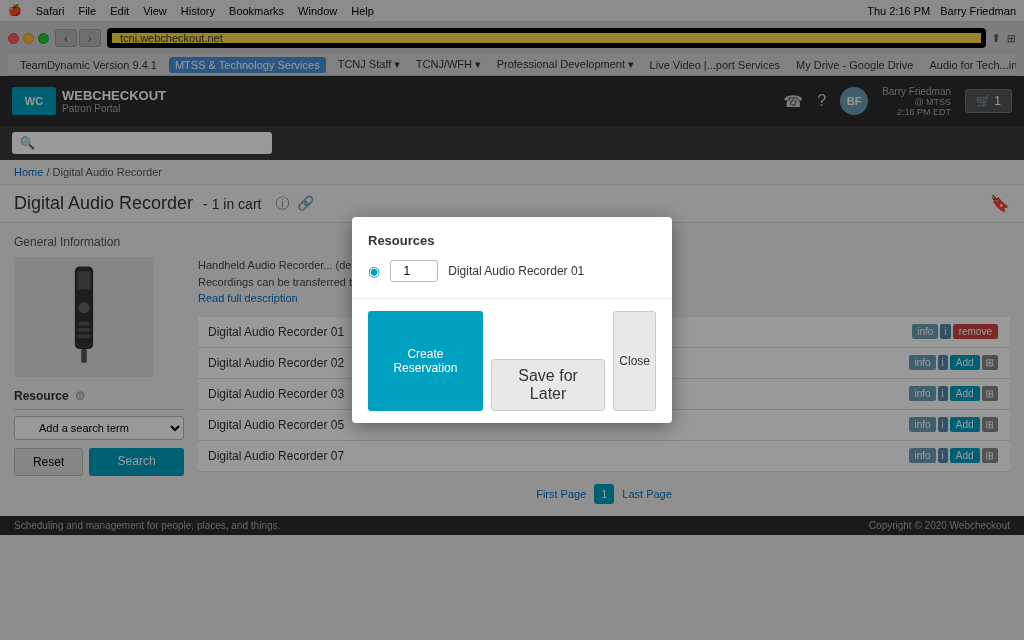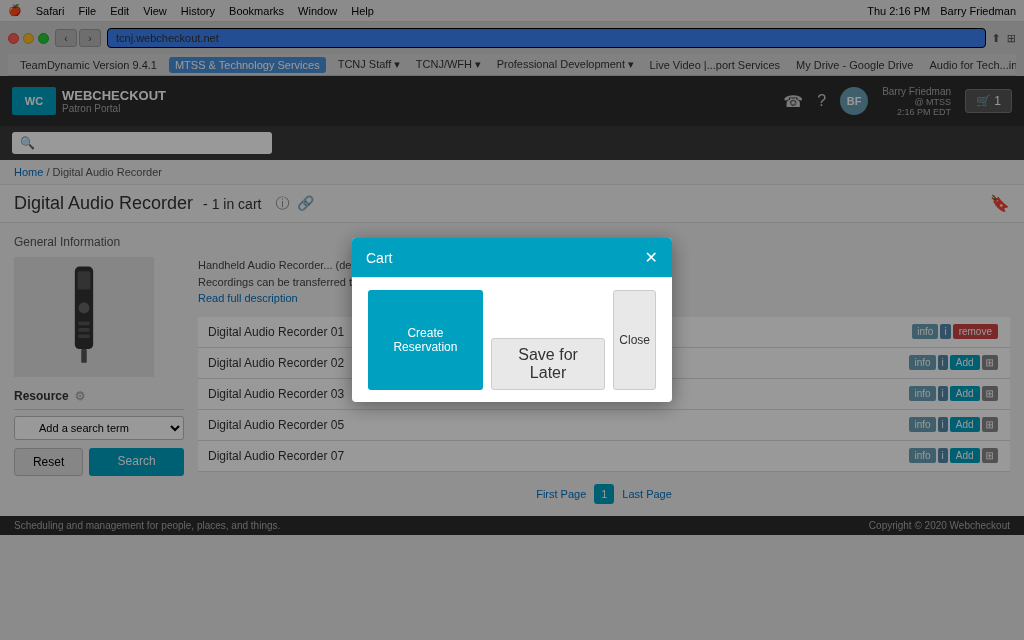--- a/index.html
+++ b/index.html
@@ -31,21 +31,21 @@
       gap: 6px;
       margin-bottom: 6px;
     }
     .traffic-lights { display: flex; gap: 4px; }
     .traffic-light { width: 11px; height: 11px; border-radius: 50%; }
     .tl-red { background: #ff5f57; border: 1px solid #e0443e; }
     .tl-yellow { background: #febc2e; border: 1px solid #d4a017; }
     .tl-green { background: #28c840; border: 1px solid #1aab29; }
     .nav-btns { display: flex; gap: 2px; }
     .nav-btn { background: #b8b8b8; border: 1px solid #999; border-radius: 3px; width: 22px; height: 18px; display: flex; align-items: center; justify-content: center; font-size: 10px; cursor: pointer; color: #444; }
-    .address-bar { flex: 1; background: #3b82f6; border: 1px solid #000000; border-radius: 4px; height: 20px; display: flex; align-items: center; padding: 0 8px; font-size: 11px; color: #333; }
+    .address-bar { flex: 1; background: #fde047; border: 5px solid #000000; border-radius: 4px; height: 20px; display: flex; align-items: center; padding: 0 8px; font-size: 11px; color: #333; }
     .browser-icons { display: flex; gap: 6px; align-items: center; font-size: 11px; color: #555; }
 
     
     .bookmarks-bar {
       background: #d8d8d8;
       height: 22px;
       display: flex;
       align-items: center;
       padding: 0 8px;
       gap: 8px;
@@ -410,23 +410,27 @@
   </div>
 </div>
 
 <div class="app-footer">
   <span>Scheduling and management for people, places, and things.</span>
   <span>Copyright © 2020 Webcheckout</span>
 </div>
 
 <div class="modal-overlay">
   <div class="modal">
-    <div class="modal-header">
-      <span>Cart</span>
-      <button class="modal-close">✕</button>
+    <div class="modal-body">
+      <div class="modal-section-title">Resources</div>
+      <div class="modal-resource-row">
+        <span class="radio-dot">◉</span>
+        <input type="number" class="qty-input" value="1" min="1" style="">
+        <span class="resource-name">Digital Audio Recorder 01</span>
+      </div>
     </div>
     <div class="modal-footer">
       <button class="btn-create">Create Reservation</button>
       <button class="btn-save-later">Save for Later</button>
       <button class="btn-close">Close</button>
     </div>
   </div>
 </div>
 
 </body></html>

